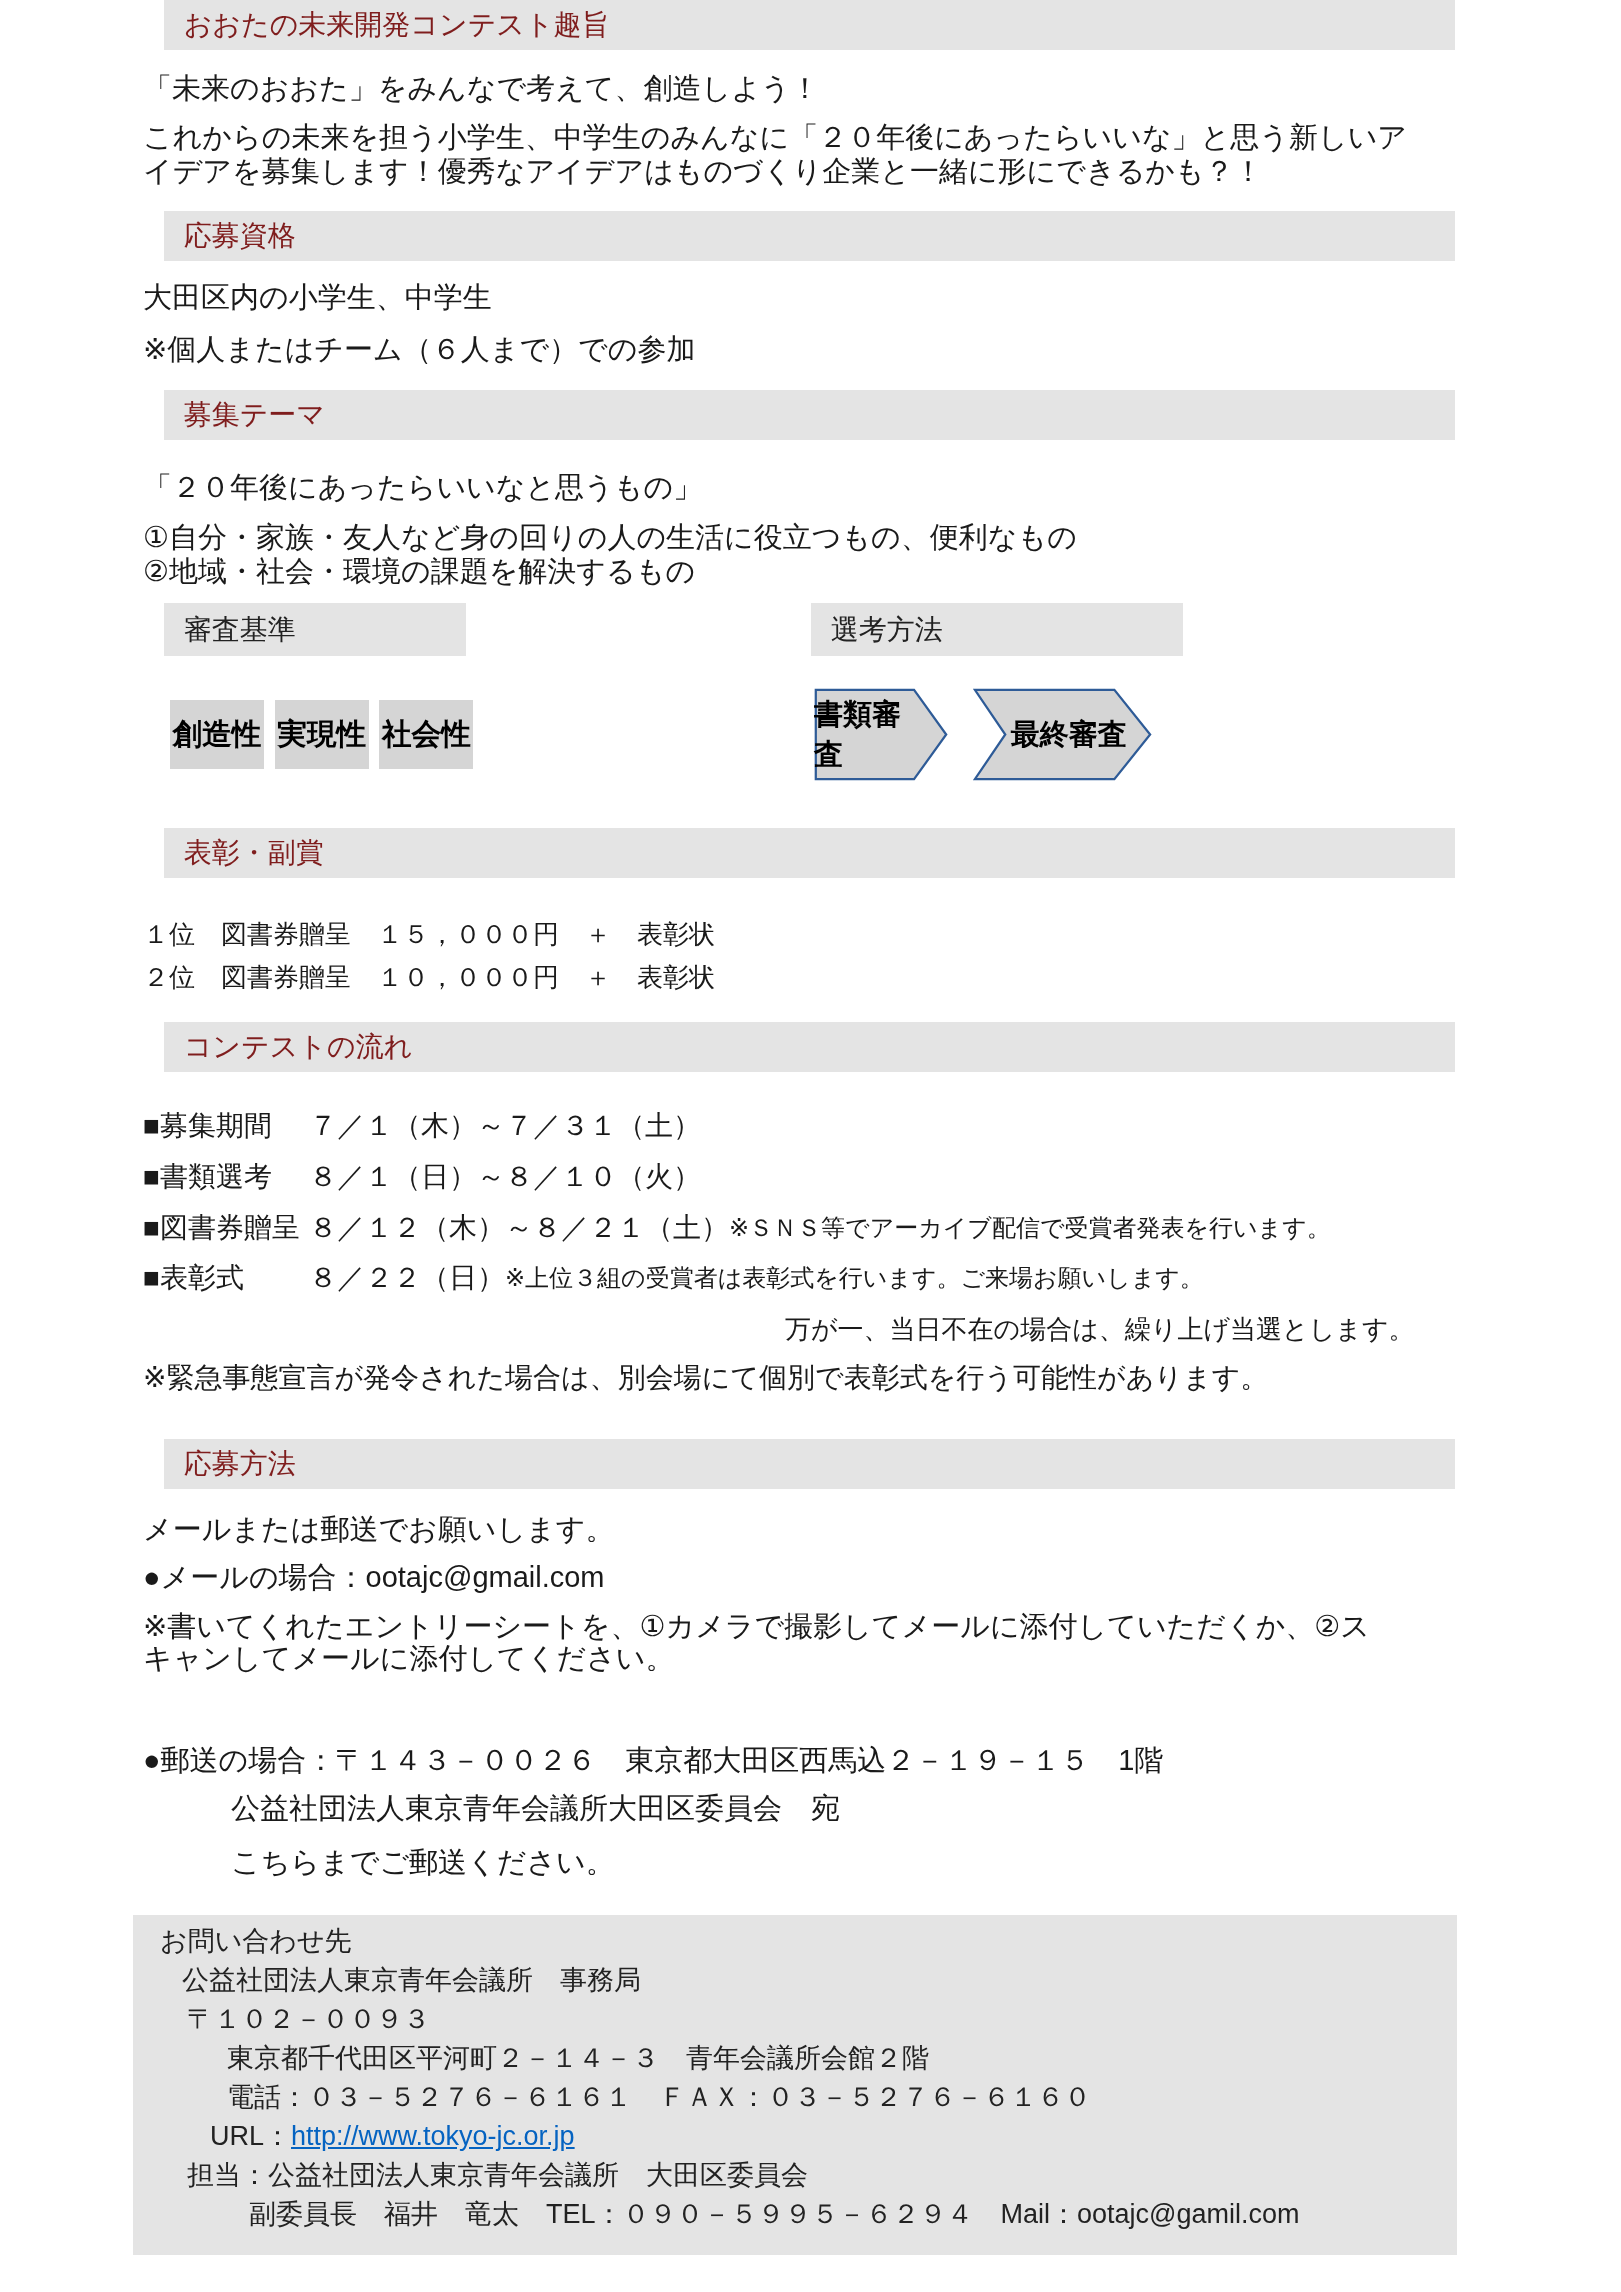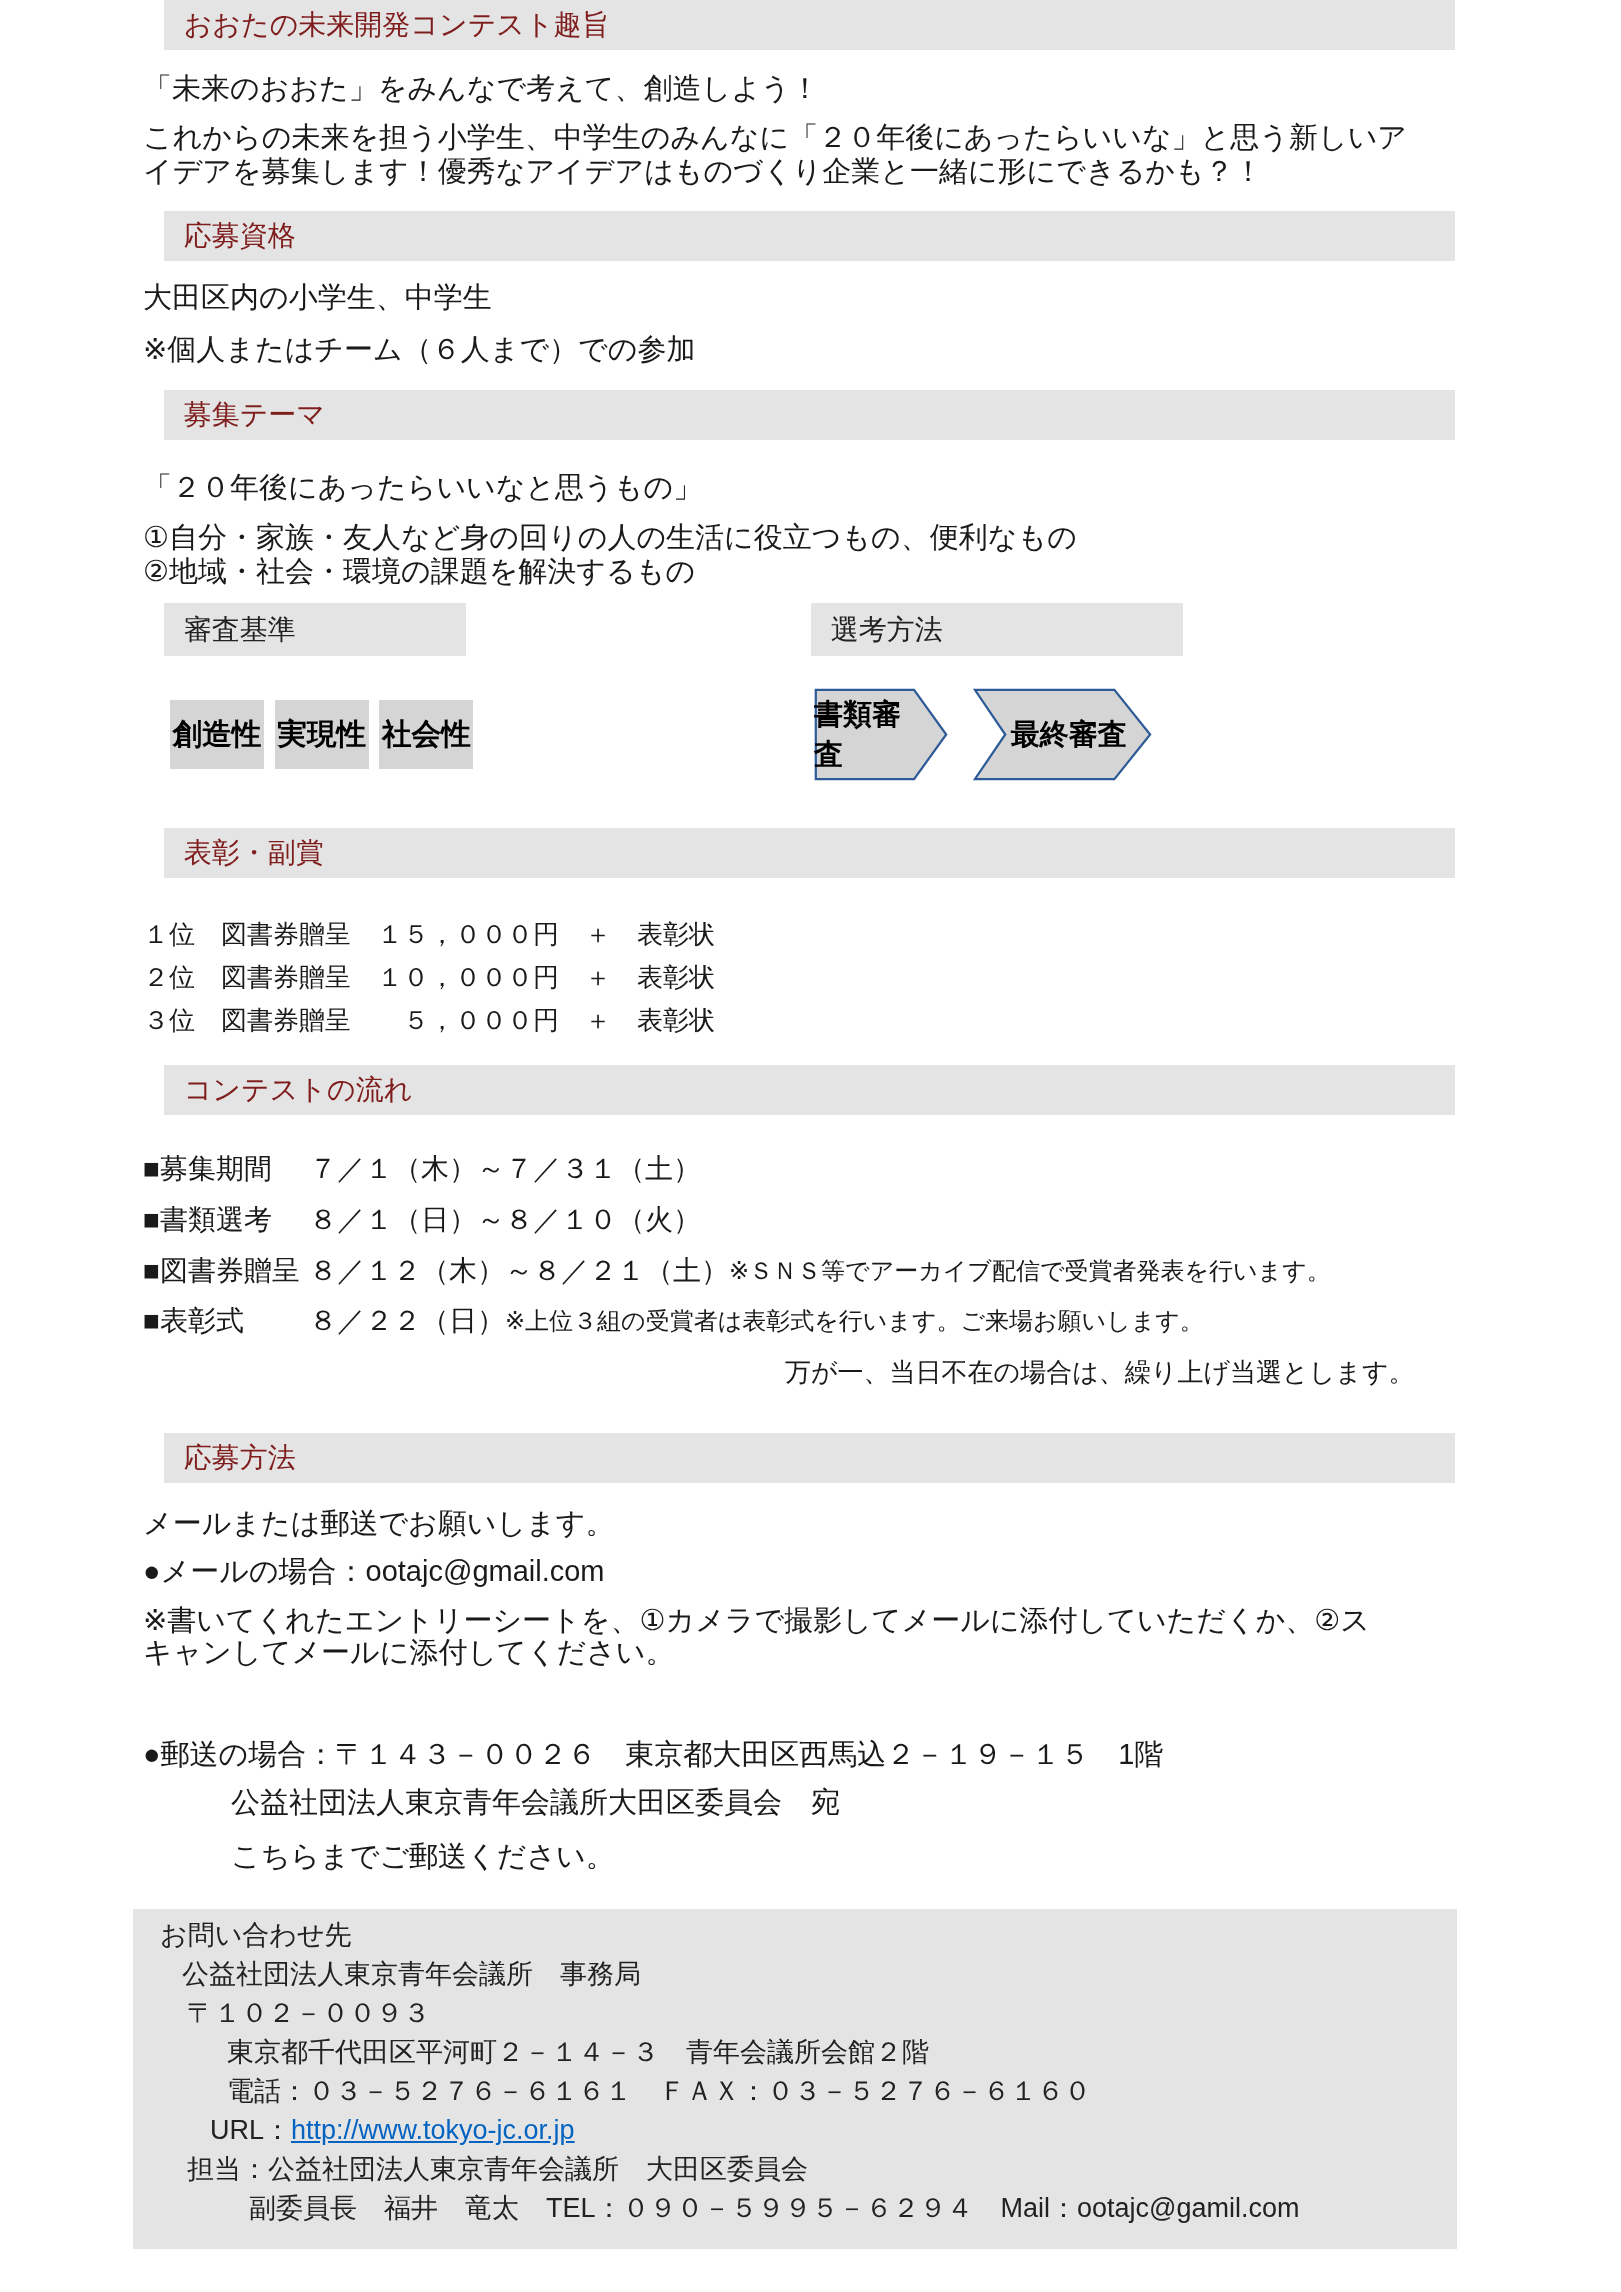--- a/index.html
+++ b/index.html
@@ -159,21 +159,20 @@
       <div class="step-label">最終審査</div>
     </div>
   </div>
 
   <div class="bar mt53">
     <span>表彰・副賞</span>
   </div>
   <div class="prizes">
     <div class="prize-row">１位　図書券贈呈　１５，０００円　＋　表彰状</div>
     <div class="prize-row">２位　図書券贈呈　１０，０００円　＋　表彰状</div>
-    <div class="prize-row">３位　図書券贈呈　　５，０００円　＋　表彰状</div>
   </div>
 
   <div class="bar mt26b">
     <span>コンテストの流れ</span>
   </div>
   <div class="schedule">
     <div class="sched-item">
       <span class="sched-label">■募集期間</span>
       <span>７／１（木）～７／３１（土）</span>
     </div>
@@ -186,20 +185,21 @@
       <span>８／１２（木）～８／２１（土）</span>
       <span class="sched-note">※ＳＮＳ等でアーカイブ配信で受賞者発表を行います。</span>
     </div>
     <div class="sched-item">
       <span class="sched-label">■表彰式</span>
       <span>８／２２（日）</span>
       <span class="sched-note">※上位３組の受賞者は表彰式を行います。ご来場お願いします。</span>
     </div>
     <div class="sub-note">万が一、当日不在の場合は、繰り上げ当選とします。</div>
   </div>
+  <div class="caution">※緊急事態宣言が発令された場合は、別会場にて個別で表彰式を行う可能性があります。</div>
 
   <div class="bar mt51">
     <span>応募方法</span>
   </div>
   <div class="p mt24">メールまたは郵送でお願いします。</div>
   <div class="p mt11">●メールの場合：ootajc@gmail.com</div>
   <div class="p two-line mt15">※書いてくれたエントリーシートを、①カメラで撮影してメールに添付していただくか、②ス
 キャンしてメールに添付してください。</div>
   <div class="p mt75">●郵送の場合：〒１４３－００２６　東京都大田区西馬込２－１９－１５　1階</div>
   <div class="p mt11 indent-post">公益社団法人東京青年会議所大田区委員会　宛</div>

